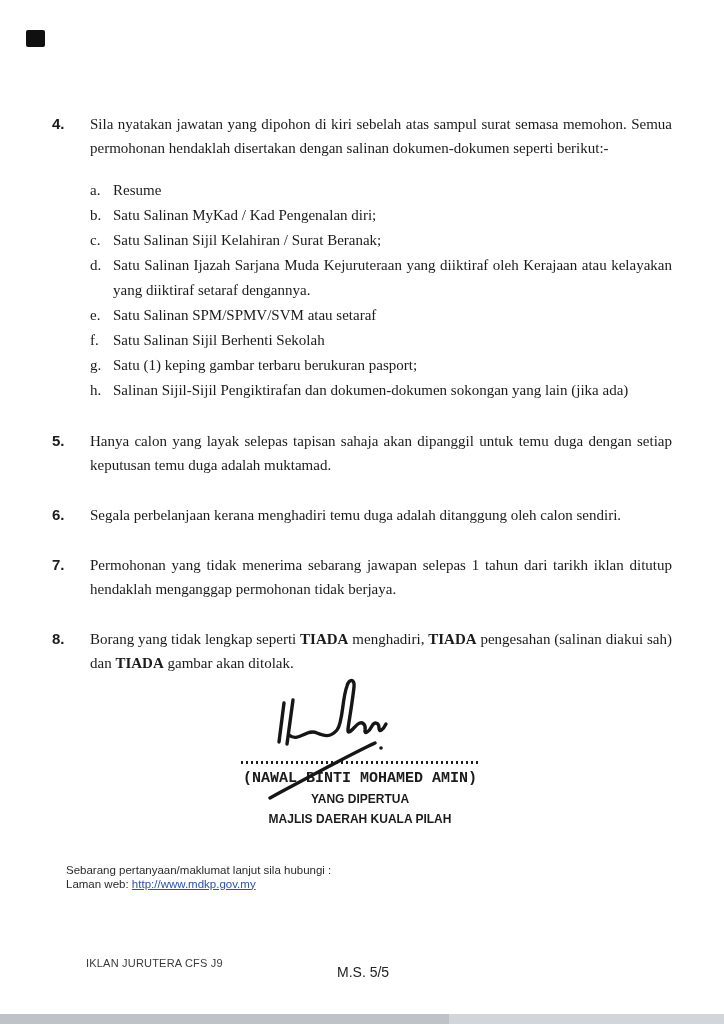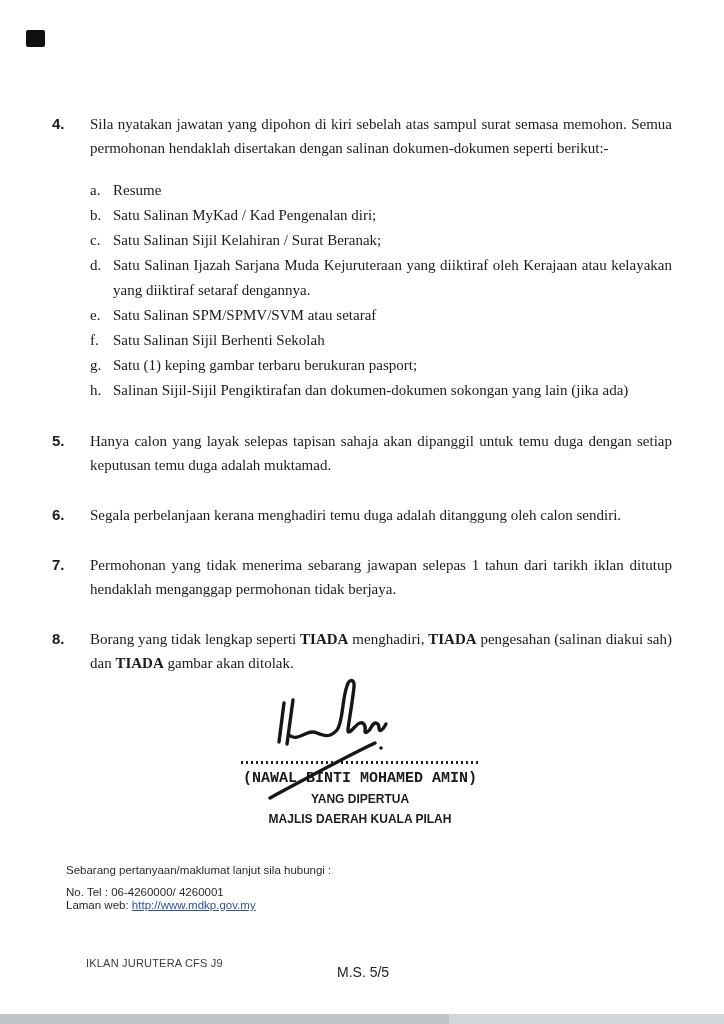--- a/index.html
+++ b/index.html
@@ -51,21 +51,21 @@
   .dotted-line{
     width:238px;height:3px;margin:0 auto;
     background:repeating-linear-gradient(90deg,#1f1f1f 0 2px,transparent 2px 5px);
   }
   .sig-name{font-weight:bold;font-size:15px;line-height:20px;margin-top:5px;font-family:Liberation Mono, monospace;}
   .sig-line{font-weight:bold;font-size:12px;line-height:20px;}
   .contact{
     position:absolute;left:66px;top:864px;
     font-size:11.5px;color:#2a2a2a;line-height:13.5px;
   }
-  .contact .intro{margin-bottom:8px;}
+  .contact .intro{margin-bottom:0;}
   .contact a{color:#2a52a2;text-decoration:underline;}
   .email-label{display:inline-block;min-width:44px;}
   .footer-note{
     position:absolute;left:86px;top:957px;
     font-size:11px;color:#3a3a3a;letter-spacing:.2px;
   }
   .page-number{
     position:absolute;left:337px;top:964px;
     font-size:14px;color:#222;text-align:center;
   }
@@ -148,21 +148,20 @@
     </svg>
     <div class="sig-spacer"></div>
     <div class="dotted-line"></div>
     <div class="sig-name">(NAWAL BINTI MOHAMED AMIN)</div>
     <div class="sig-line">YANG DIPERTUA</div>
     <div class="sig-line">MAJLIS DAERAH KUALA PILAH</div>
   </div>
 
   <div class="contact">
     <div class="intro">Sebarang pertanyaan/maklumat lanjut sila hubungi :</div>
-    <div>No. Tel : 06-4260000/ 4260001</div>
     <div>
       <span>Laman web:</span>
       <a href="#">http://www.mdkp.gov.my</a>
     </div>
   </div>
 
   <div class="footer-note">IKLAN JURUTERA CFS J9</div>
   <div class="page-number">M.S. 5/5</div>
 
   <div class="bottom-strip"></div>

